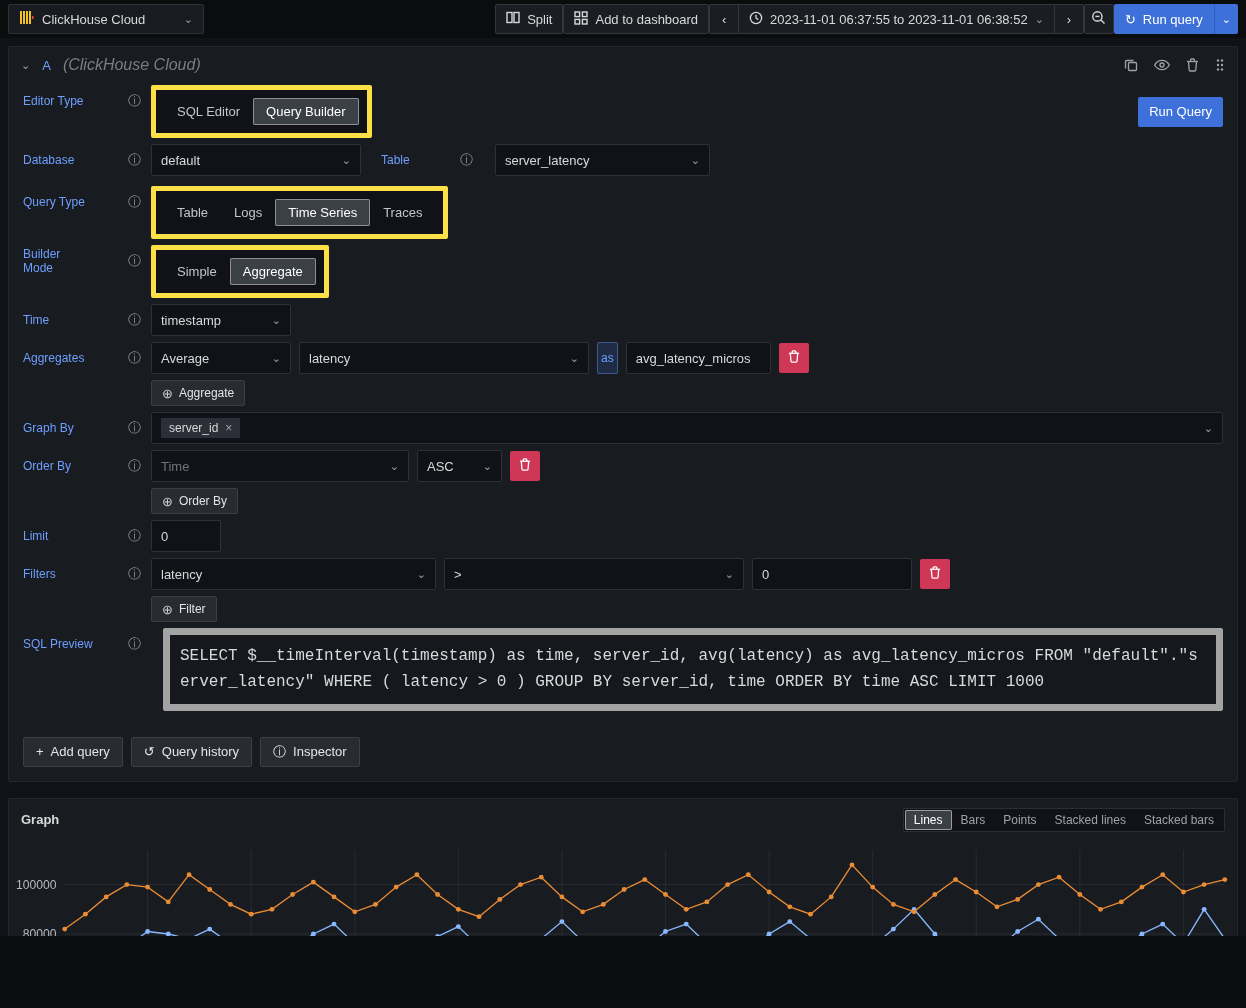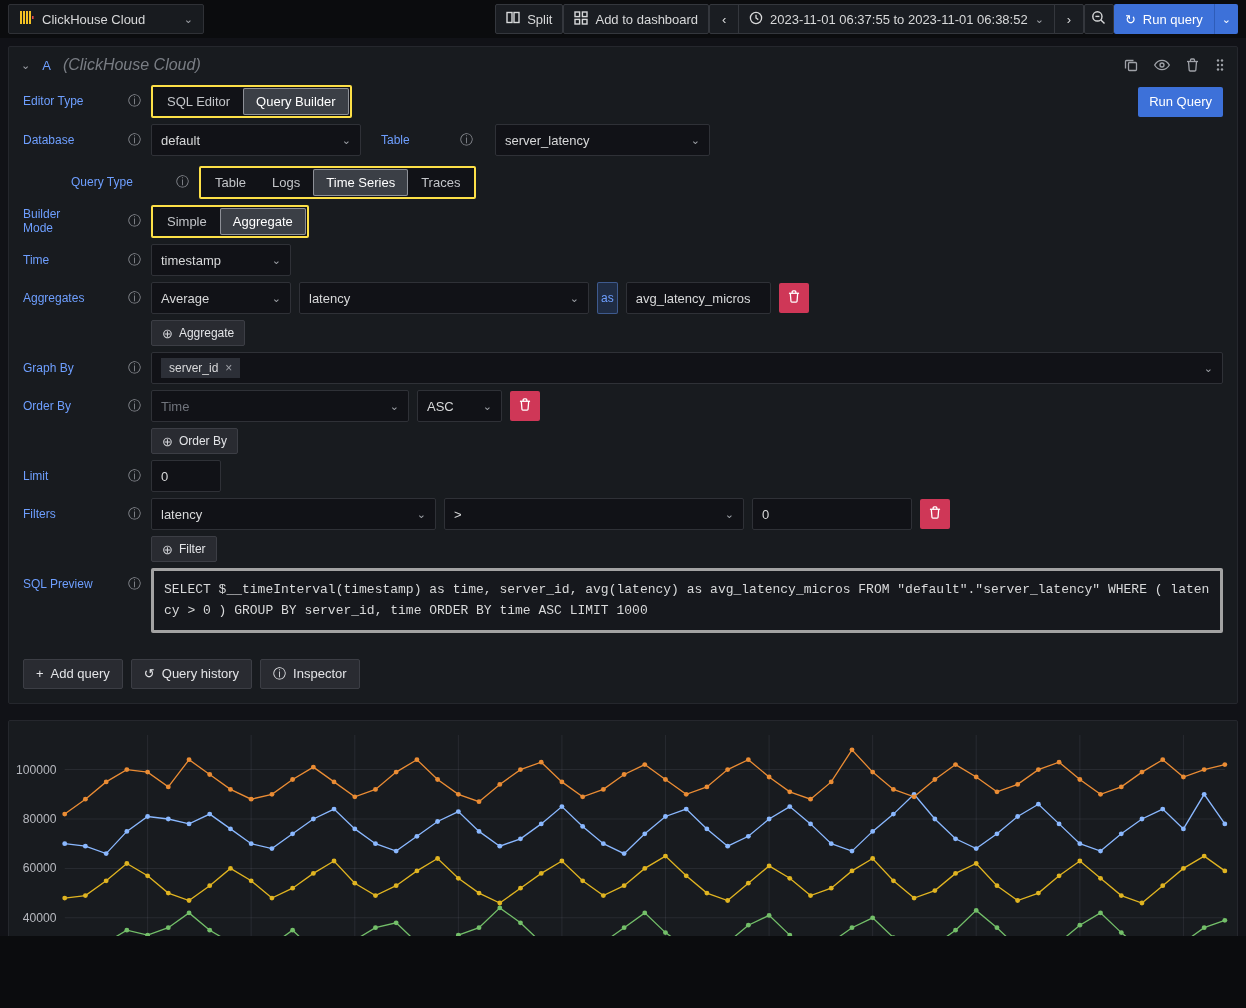--- a/index.html
+++ b/index.html
@@ -46,36 +46,36 @@
   .mid-label { width:92px; display:flex; align-items:center; justify-content:space-between; margin:0 14px 0 12px;
     color:#6e9fff; font-size:12px; font-weight:500; }
   .select, .input { height:32px; background:#111217; border:1px solid #2f3137; border-radius:2px;
     display:flex; align-items:center; padding:0 9px; font-size:13px; color:#d8d9da; }
   .select { justify-content:space-between; cursor:pointer; }
   .input { cursor:text; }
   .placeholder { color:#70747c; }
   .w-db{width:210px} .w-table{width:215px} .w-time{width:140px} .w-avg{width:140px} .w-col{width:290px}
   .w-alias{width:145px} .w-orderf{width:258px} .w-asc{width:85px} .w-limit{width:70px}
   .w-fcol{width:285px} .w-fop{width:300px} .w-fval{width:160px} .w-full{flex:1}
-  .seg { display:flex; background:#111217; border:2px solid #fde047; border-radius:2px; padding:1px; }
+  .seg { display:flex; background:#111217; border:5px solid #fde047; border-radius:2px; padding:8px; }
   .seg-item { padding:6px 13px; font-size:13px; color:#c3c5c9; cursor:pointer; border-radius:2px; white-space:nowrap; }
   .seg-item.active { background:#3b3f46; color:#fff; box-shadow:inset 0 0 0 1px #8d9097; }
   .badge-as { height:32px; display:flex; align-items:center; padding:0 3px; border-radius:2px;
     background:rgba(61,113,217,0.20); border:1px solid rgba(110,159,255,0.40); color:#6e9fff; font-size:12px; font-weight:500; }
   .btn-red { width:30px; height:30px; background:#cf3757; border:none; border-radius:2px; display:flex;
     align-items:center; justify-content:center; cursor:pointer; }
   .btn-small { height:26px; display:flex; align-items:center; gap:6px; padding:0 10px; background:#292b31;
     border:1px solid #3c3e45; border-radius:2px; color:#e3e4e7; font-size:12px; font-weight:500; cursor:pointer; }
   .plus-circ { font-size:13px; color:#cfd0d4; }
   .indent { margin-left:128px; }
   .tag { display:flex; align-items:center; gap:7px; background:#2c2f37; border-radius:0; padding:3px 8px;
     font-size:12px; color:#d8d9da; cursor:pointer; }
   .tag .x { color:#9fa2a8; font-size:12px; }
-  .sql-box { flex:1; border:3px solid #a3a3a3; border-radius:2px; background:#16181d; padding:8px 10px;
-    font-family:"Liberation Mono", monospace; font-size:13px; line-height:1.65; color:#d8d9da; word-break:break-all; }
+  .sql-box { flex:1; border:7px solid #a3a3a3; border-radius:2px; background:#16181d; padding:8px 10px;
+    font-family:"Liberation Mono", monospace; font-size:16px; line-height:1.65; color:#d8d9da; word-break:break-all;margin-left:12px; }
   .qfooter { display:flex; gap:8px; padding:20px 14px 14px; }
   .btn-footer { height:30px; display:flex; align-items:center; gap:7px; padding:0 12px; background:#292b31;
     border:1px solid #3c3e45; border-radius:2px; color:#e3e4e7; font-size:13px; font-weight:500; cursor:pointer; }
   
   .gheader { display:flex; align-items:center; justify-content:space-between; padding:9px 12px 4px; }
   .gtitle { font-size:13px; font-weight:700; color:#d8d9da; }
   .modes { display:flex; align-items:center; background:#111217; border:1px solid #2c2e34; border-radius:2px; padding:1px; }
   .mode { padding:3px 9px; font-size:12px; color:#9fa2a8; cursor:pointer; border-radius:2px; white-space:nowrap; }
   .mode.active { background:#3b3f46; color:#fff; box-shadow:inset 0 0 0 1px #9a9da4; }
   #chart-svg { display:block; width:100%; height:300px; }
@@ -221,21 +221,21 @@
             <span>Table</span>
             <span class="info">ⓘ</span>
           </div>
           <div class="select w-table">
             <span>server_latency</span>
             <span class="chev">⌄</span>
           </div>
         </div>
       </div>
 
-      <div class="frow" style="margin-top:10px;margin-left:48px;">
+      <div class="frow" style="margin-top:10px;">
         <div class="flabel">
           <span>Query Type</span>
           <span class="info">ⓘ</span>
         </div>
         <div class="fields">
           <div class="seg">
             <span class="seg-item">Table</span>
             <span class="seg-item">Logs</span>
             <span class="seg-item active">Time Series</span>
             <span class="seg-item">Traces</span>
@@ -413,20 +413,30 @@
         <span>Query history</span>
       </button>
       <button class="btn-footer">
         <span>ⓘ</span>
         <span>Inspector</span>
       </button>
     </div>
   </section>
 
   <section class="panel graph-panel">
+    <div class="gheader">
+      <span class="gtitle">Graph</span>
+      <div class="modes">
+        <span class="mode active">Lines</span>
+        <span class="mode">Bars</span>
+        <span class="mode">Points</span>
+        <span class="mode">Stacked lines</span>
+        <span class="mode">Stacked bars</span>
+      </div>
+    </div>
     <svg id="chart-svg" viewBox="0 0 1212 300" preserveAspectRatio="none">
         <line class="grid" x1="55" y1="246.2" x2="1200" y2="246.2"></line>
         <text class="ylab" x="47" y="250.2">20000</text>
         <line class="grid" x1="55" y1="196.8" x2="1200" y2="196.8"></line>
         <text class="ylab" x="47" y="200.8">40000</text>
         <line class="grid" x1="55" y1="147.4" x2="1200" y2="147.4"></line>
         <text class="ylab" x="47" y="151.4">60000</text>
         <line class="grid" x1="55" y1="98.0" x2="1200" y2="98.0"></line>
         <text class="ylab" x="47" y="102.0">80000</text>
         <line class="grid" x1="55" y1="48.6" x2="1200" y2="48.6"></line>

